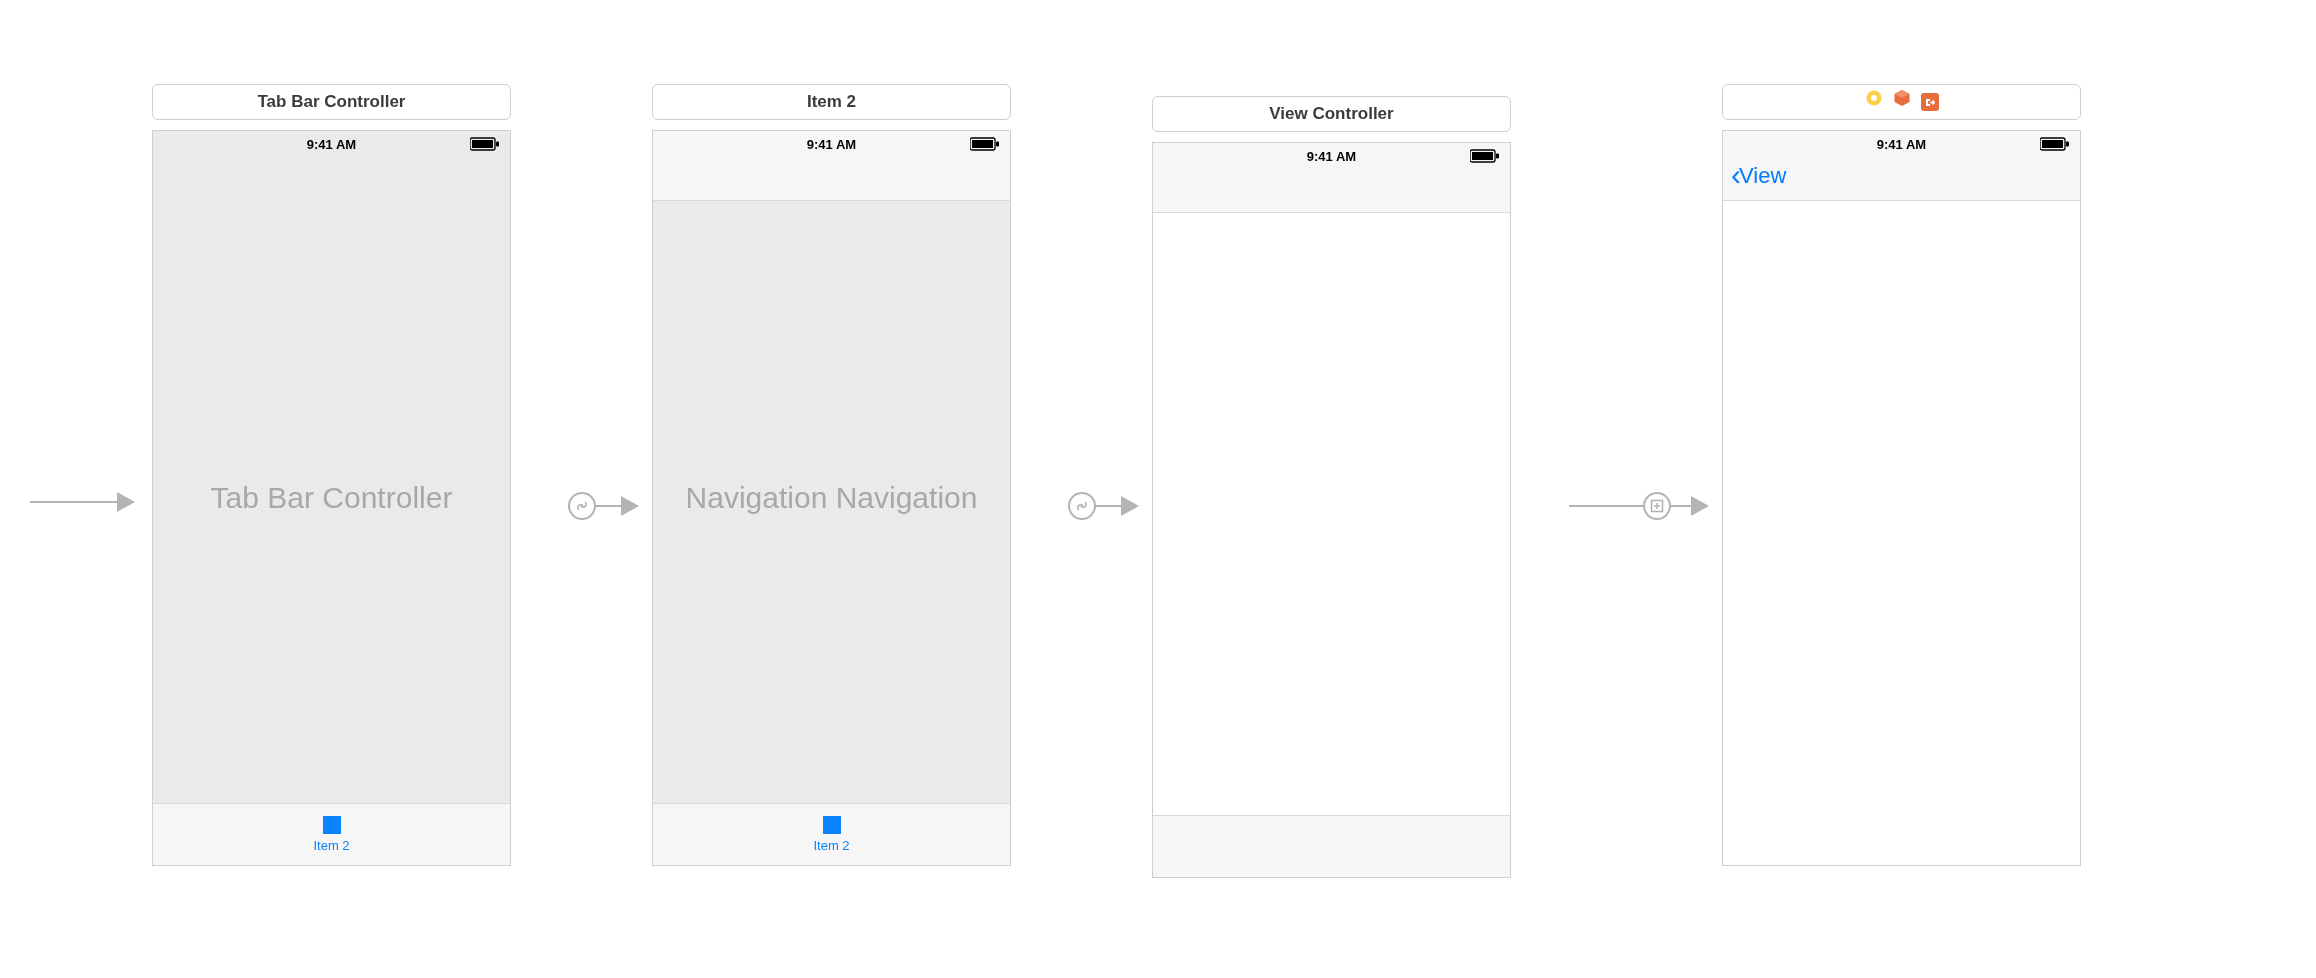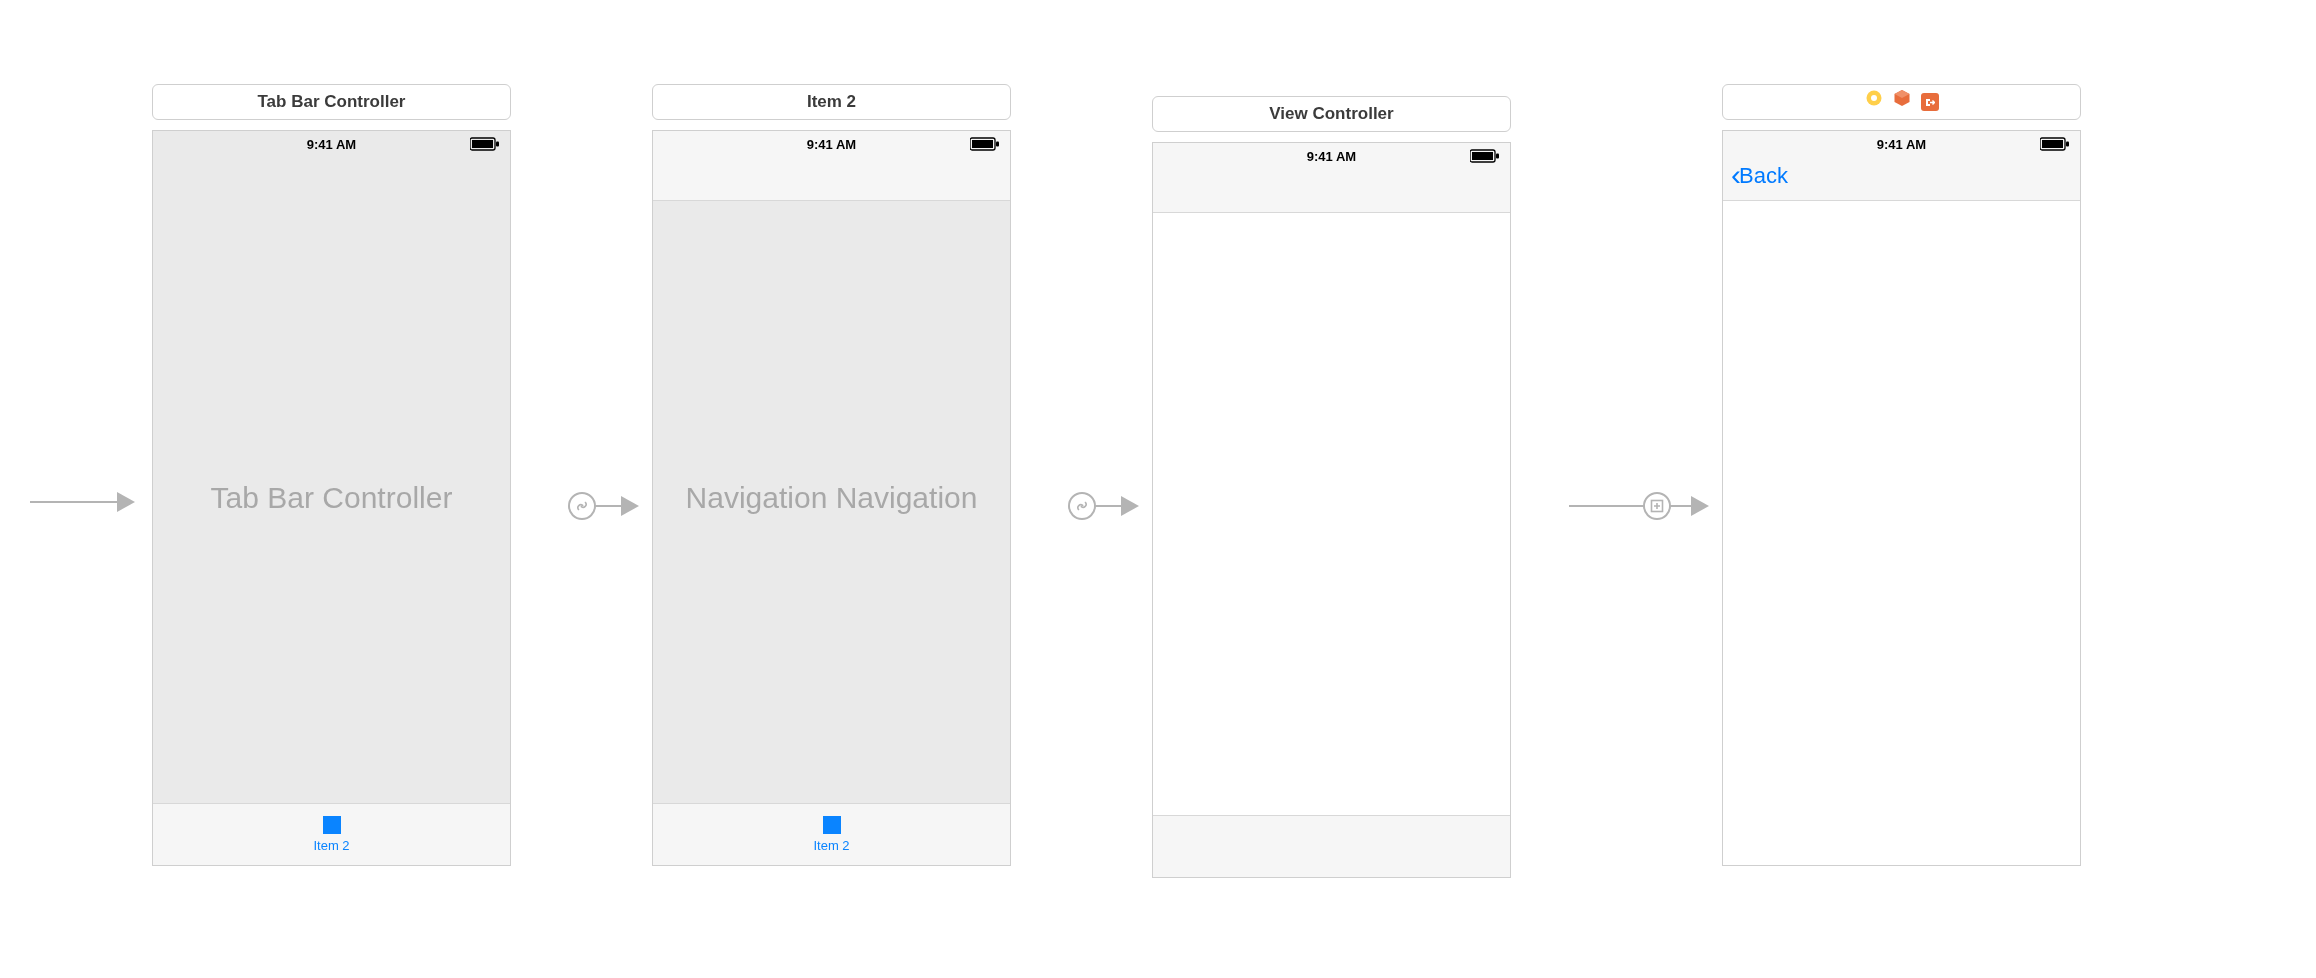--- a/index.html
+++ b/index.html
@@ -327,19 +327,19 @@
           <span class="battery-icon">
             <svg viewBox="0 0 30 14">
                 <rect x="0" y="1" width="25" height="12" rx="2" fill="none" stroke="#000" stroke-width="1.3"></rect>
                 <rect x="2" y="3" width="21" height="8" fill="#000"></rect>
                 <rect x="26" y="4.5" width="3" height="5" rx="1" fill="#000"></rect>
               </svg>
           </span>
         </div>
         <div class="back-button">
           <span class="chev">‹</span>
-          <span>Back</span>
+          <span>View</span>
         </div>
       </div>
     </div>
   </div>
 
 </div>
 
 </body></html>

